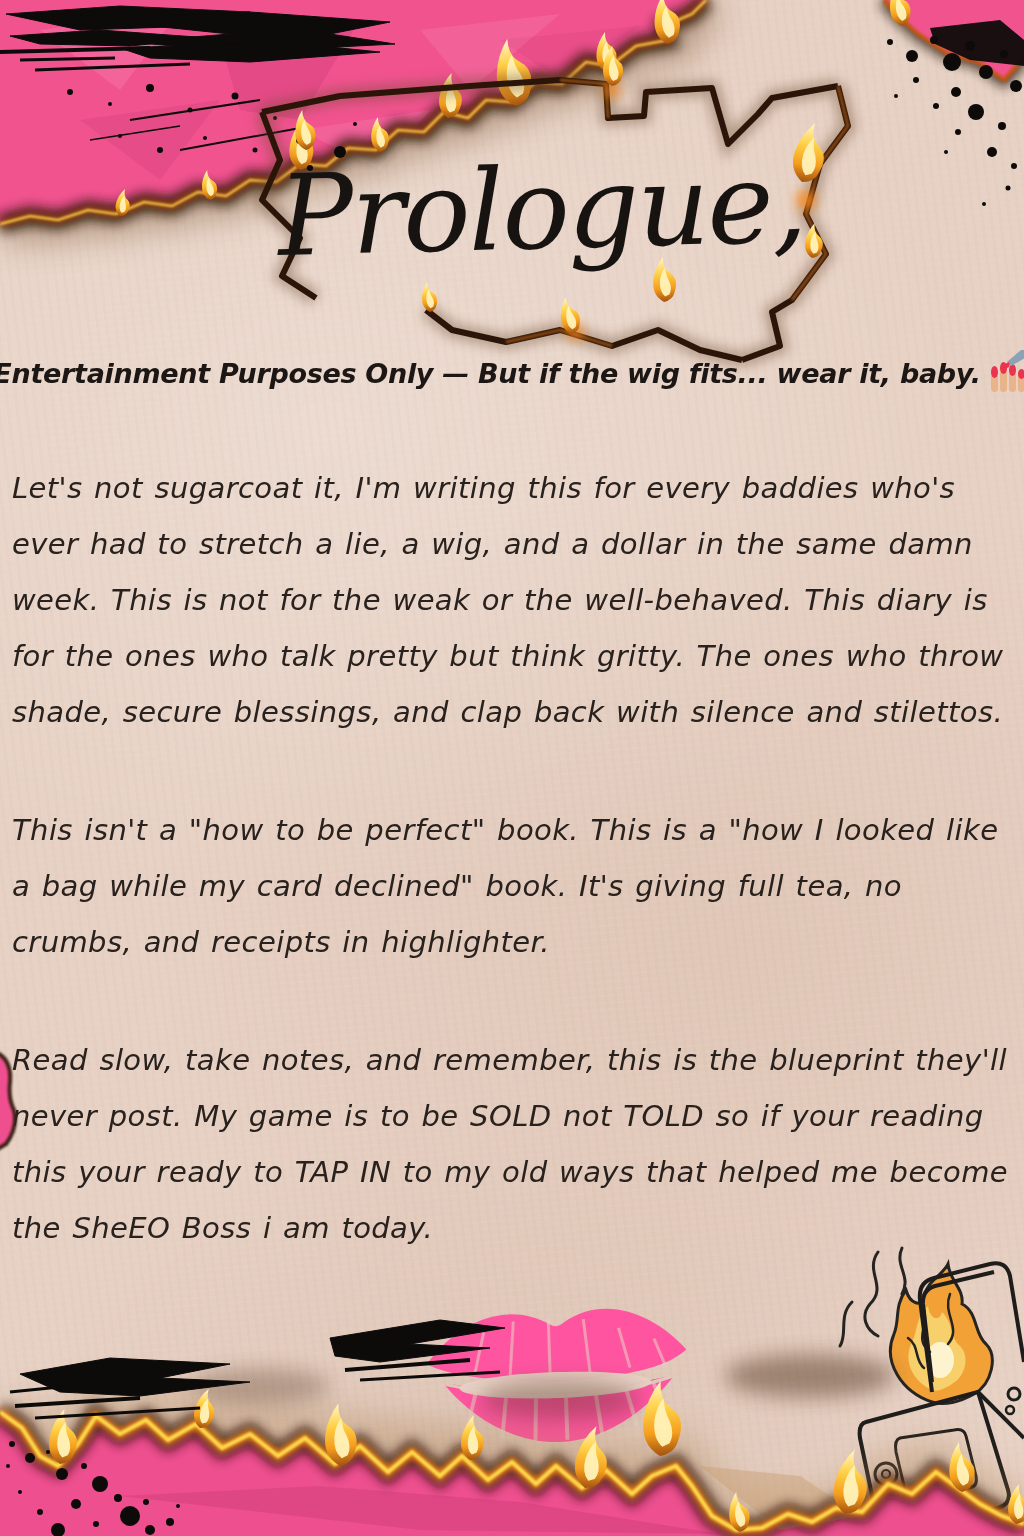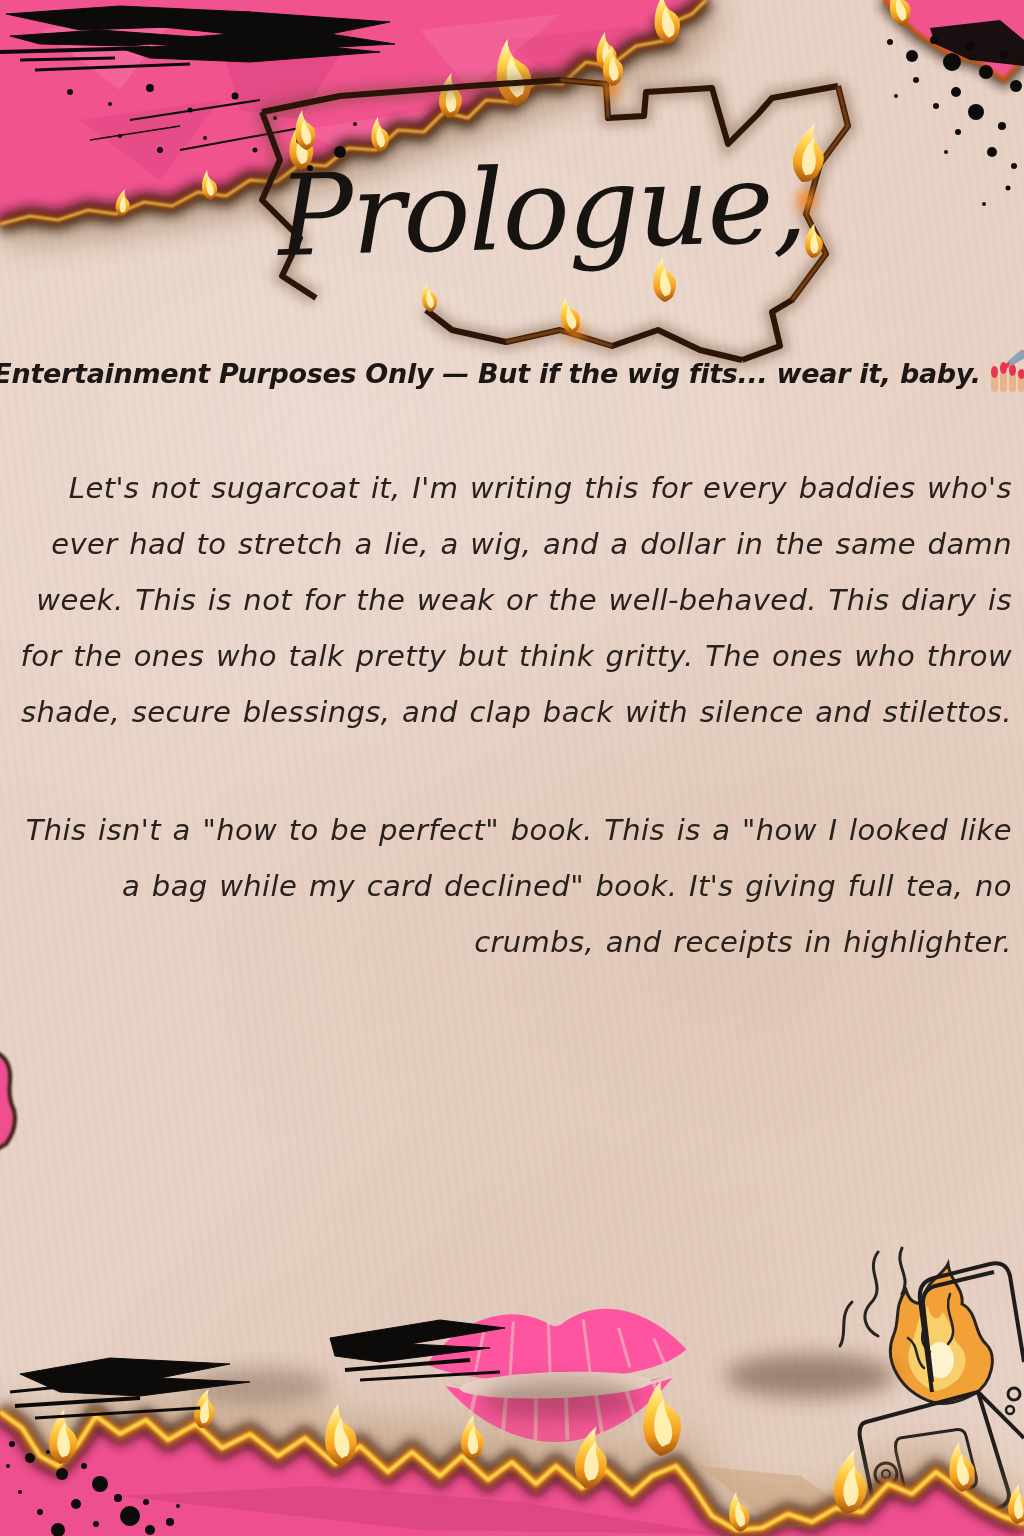--- a/index.html
+++ b/index.html
@@ -42,21 +42,21 @@
     letter-spacing:-0.3px;white-space:nowrap;color:#1c1714;
   }
   .nail-icon{position:relative;width:46px;height:50px;flex:0 0 auto;}
   .nail-icon svg{position:static;}
   .body-text{
     position:absolute;left:12px;top:460px;width:1000px;
     font-style:italic;
     font-size:29px;line-height:56px;
     letter-spacing:.4px;word-spacing:2px;
     color:#28211d;
-    text-align:right;
+    text-align:left;
   }
   .body-text p{margin:0 0 62px 0;}
   .body-text p:last-child{margin-bottom:0;}
   .kiss{left:415px;top:1290px;transform:rotate(-2deg);}
   .lighter{left:782px;top:1242px;}
   .bottom-decor{left:0;top:1316px;}
   .pink-chip{left:-4px;top:1046px;}
 </style>
 </head>
 <body>
@@ -242,20 +242,21 @@
           <path d="M22,14 L36,2 L42,2 L44,7 L40,10 L26,18 Z" fill="#8ba3b5"></path>
           <path d="M20,16 Q18,20 22,20 Q26,19 24,14 Z" fill="#e8344e"></path>
         </g>
       </svg>
     </span>
   </div>
 
   <div class="body-text">
     <p>Let's not sugarcoat it, I'm writing this for every baddies who's ever had to stretch a lie, a wig, and a dollar in the same damn week. This is not for the weak or the well-behaved. This diary is for the ones who talk pretty but think gritty. The ones who throw shade, secure blessings, and clap back with silence and stilettos.</p>
     <p>This isn't a "how to be perfect" book. This is a "how I looked like a bag while my card declined" book. It's giving full tea, no crumbs, and receipts in highlighter.</p>
+    <p>Read slow, take notes, and remember, this is the blueprint they'll never post. My game is to be SOLD not TOLD so if your reading this your ready to TAP IN to my old ways that helped me become the SheEO Boss i am today.</p>
   </div>
 
   <svg class="pink-chip" width="24" height="110" viewBox="0 0 24 110" aria-hidden="true">
     <path d="M0,6 Q16,14 14,36 Q12,52 18,64 Q22,82 10,98 L0,104 Z" fill="#ef4f8e"></path>
     <path d="M0,6 Q16,14 14,36 Q12,52 18,64 Q22,82 10,98 L0,104" fill="none" stroke="#3a2012" stroke-width="4" filter="url(#b1)"></path>
   </svg>
 
   <svg class="kiss" width="285" height="160" viewBox="0 0 285 160" aria-hidden="true">
     <path d="M12,70 C42,30 92,8 136,34 C141,37 145,37 150,33 C192,5 242,28 272,64 C252,80 222,88 142,92 C62,88 32,80 12,70 Z" fill="#ff55a1"></path>
     <path d="M30,92 C60,130 102,152 142,152 C187,152 227,126 257,92 C217,104 167,108 142,108 C112,108 70,102 30,92 Z" fill="#ff55a1"></path>

